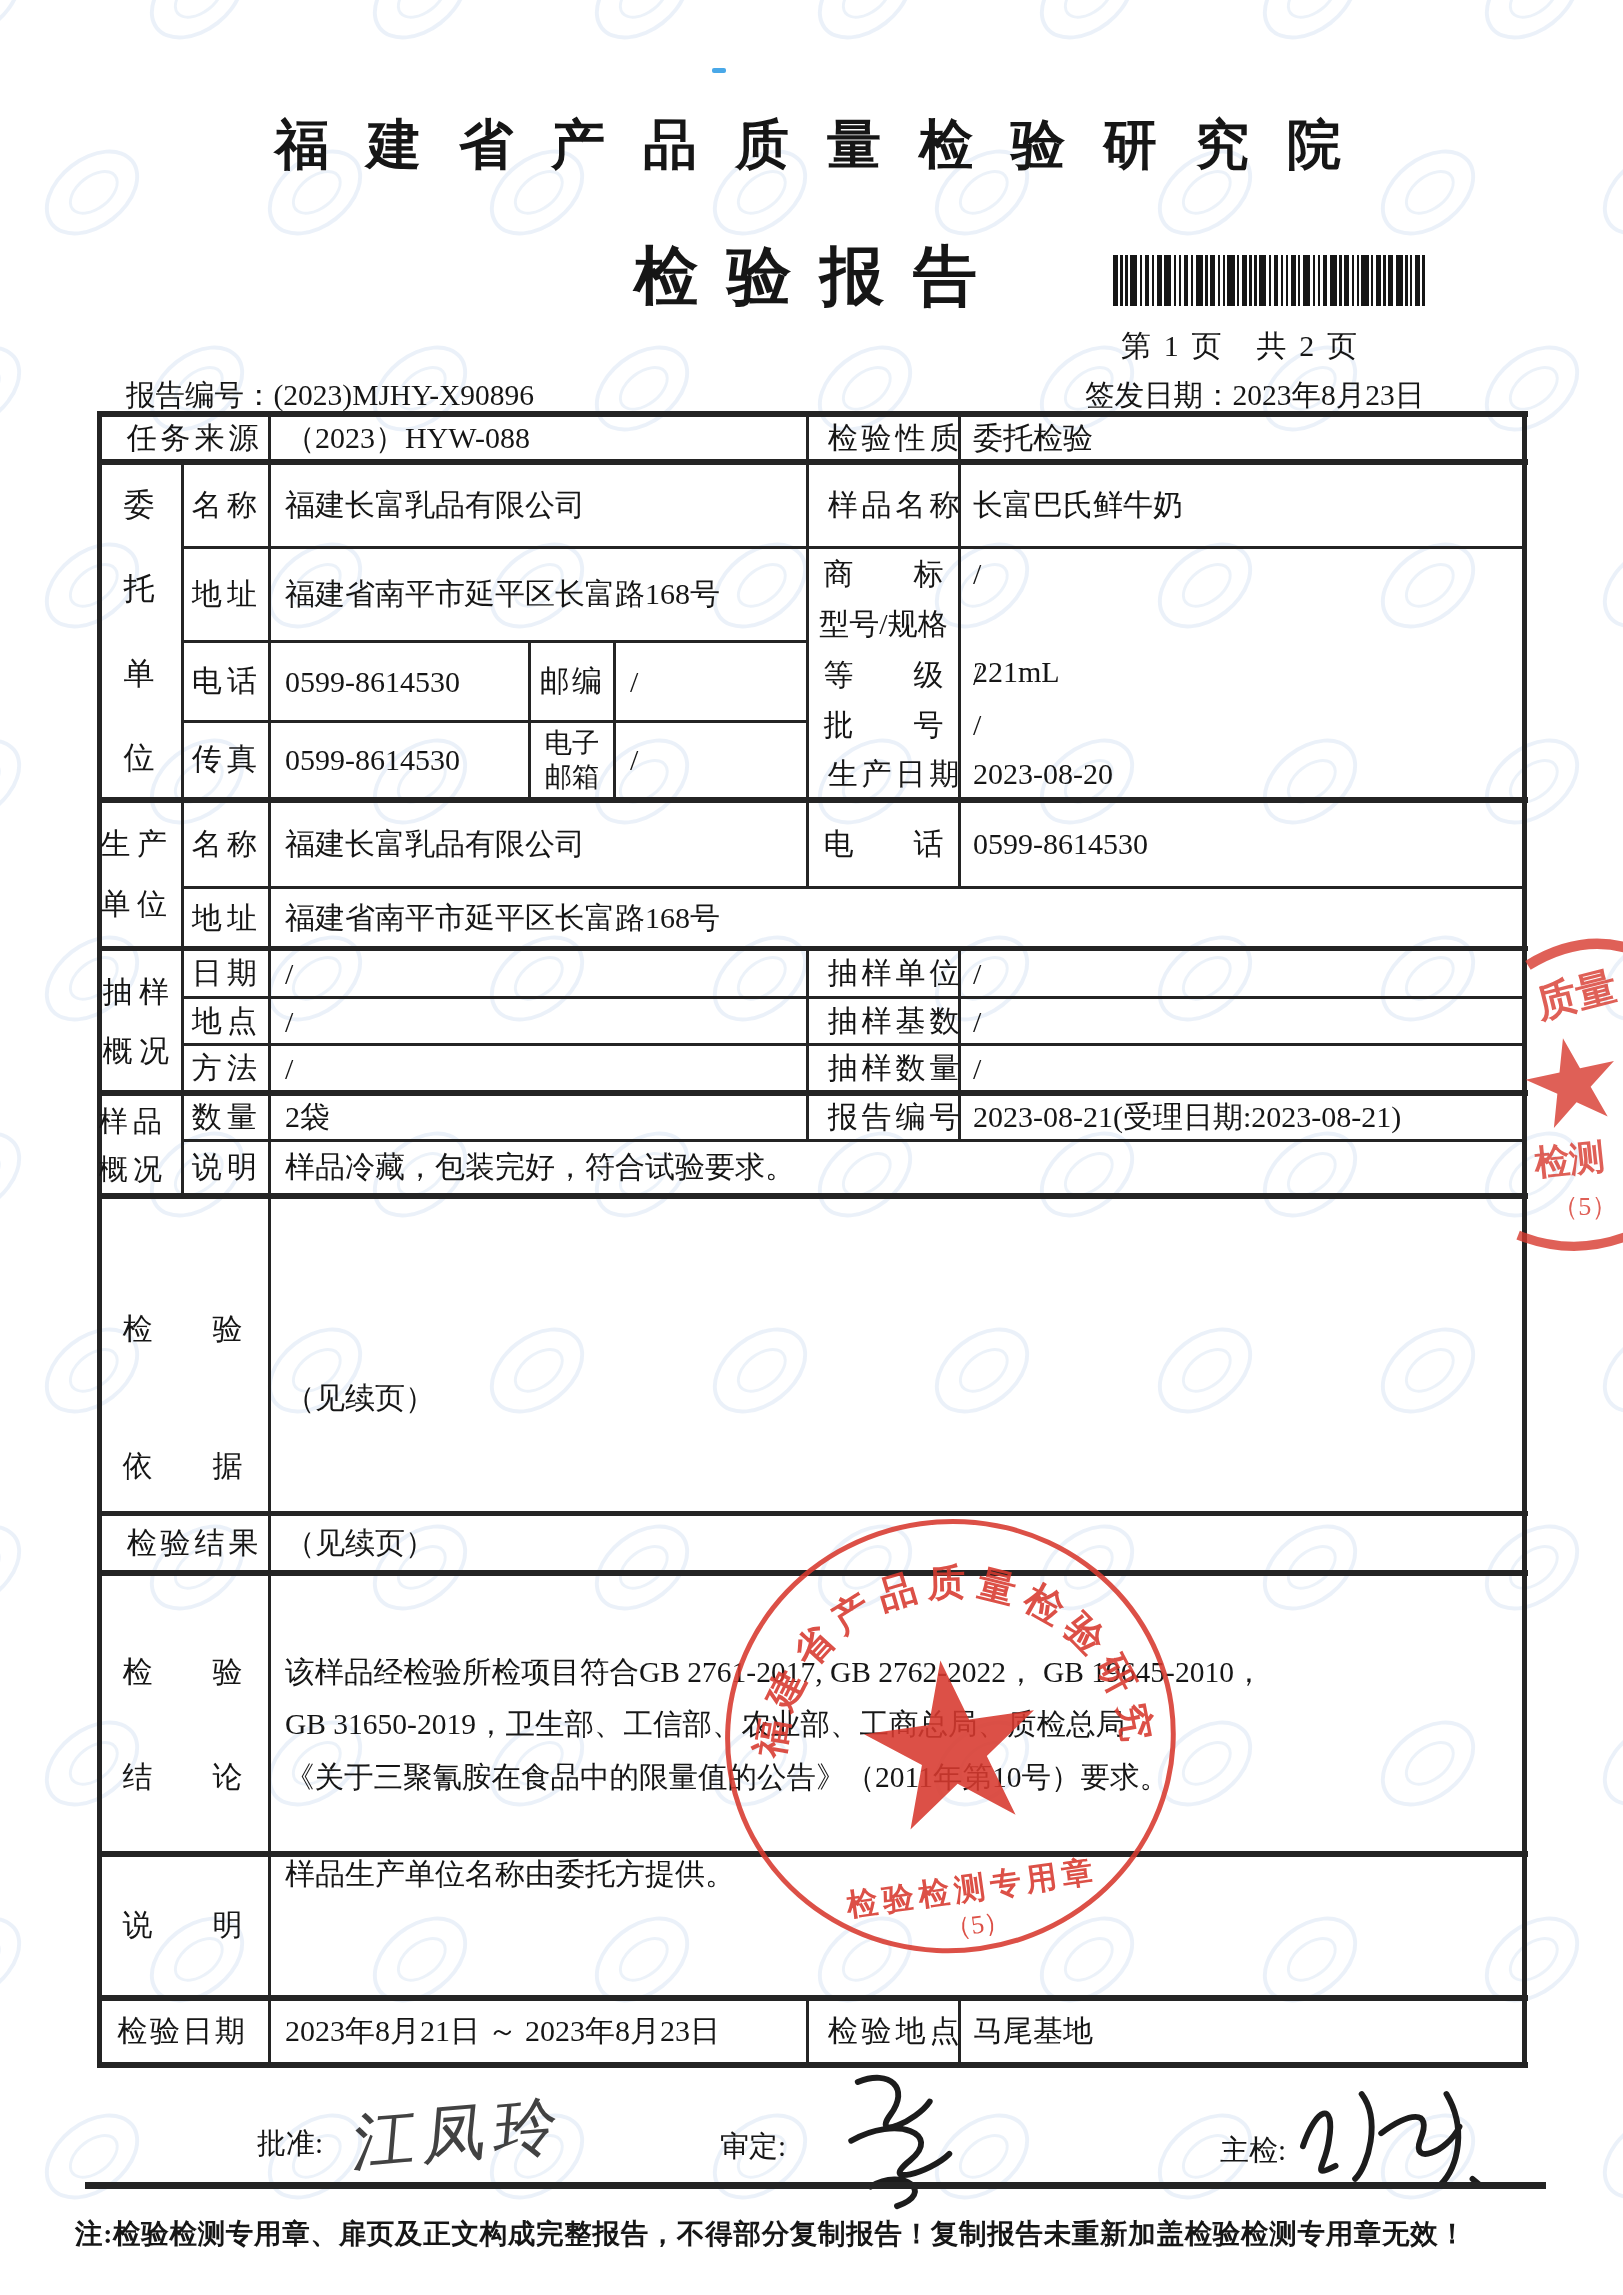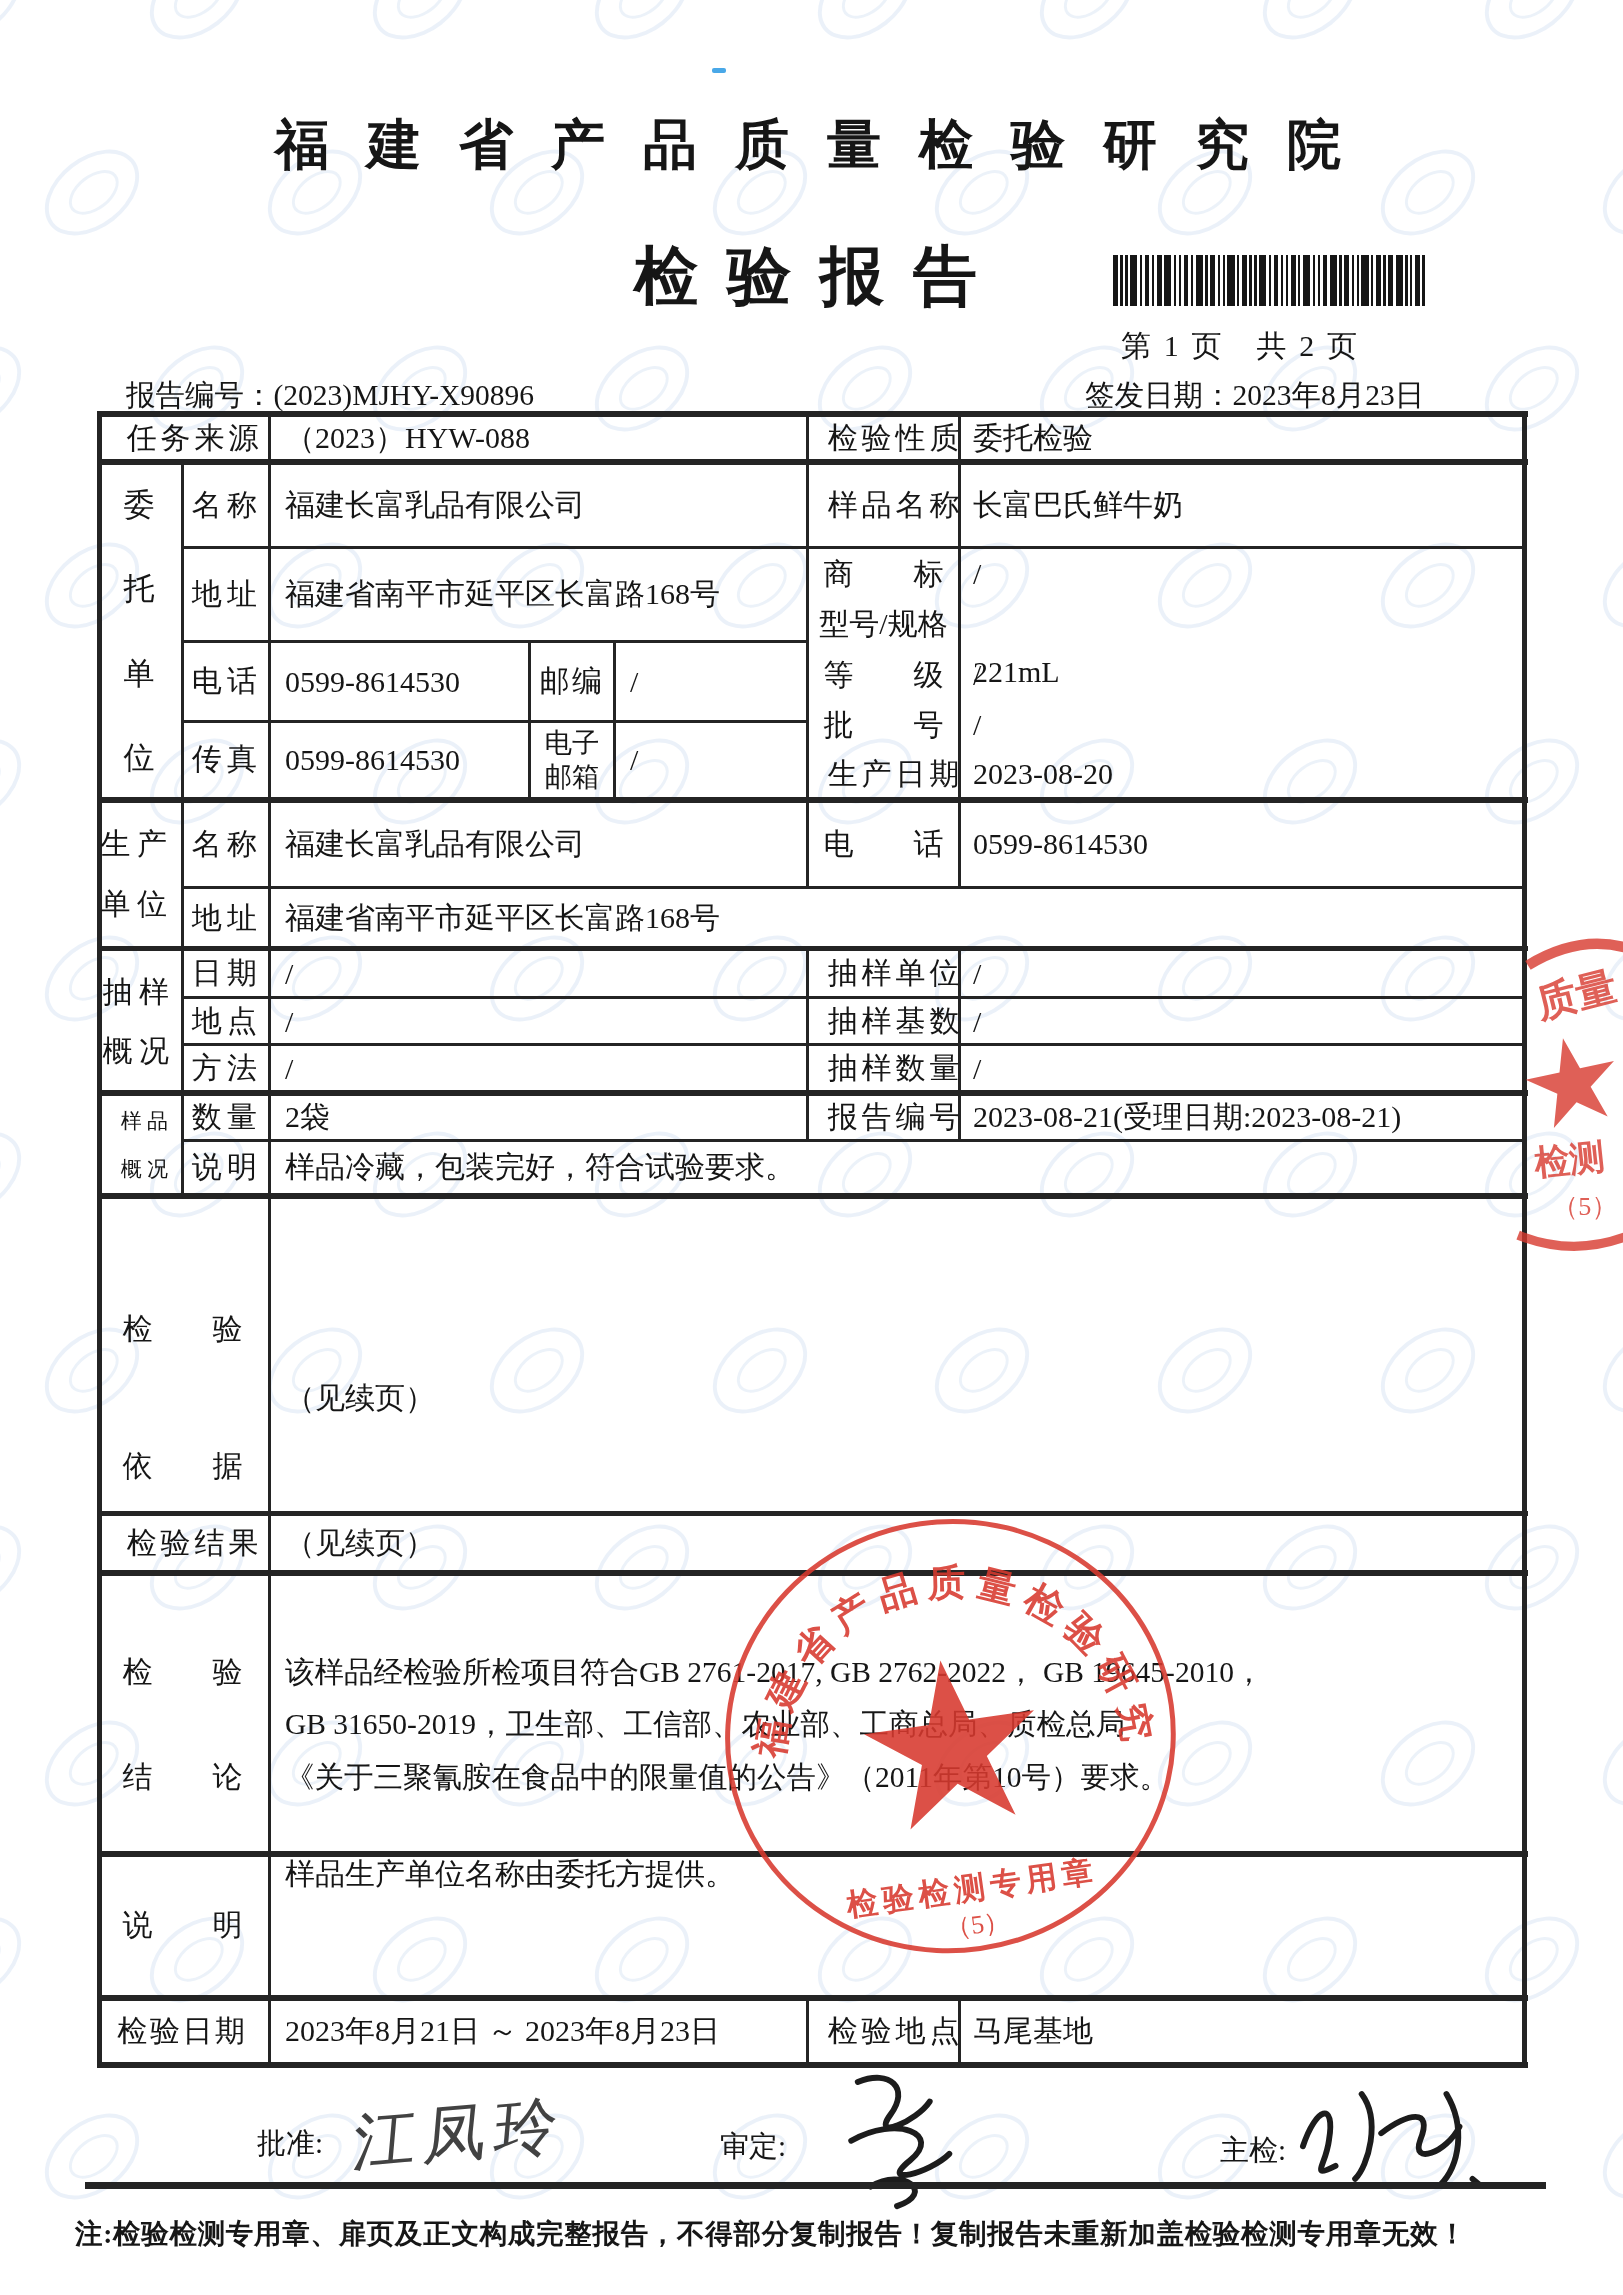--- a/index.html
+++ b/index.html
@@ -495,21 +495,21 @@
   <div class="cell val" style="left:973px;top:951px;width:550px;height:45px;">/</div>
   <div class="cell lbl ls8" style="left:185px;top:999px;width:84px;height:45px;">地点</div>
   <div class="cell val" style="left:285px;top:999px;width:517px;height:45px;">/</div>
   <div class="cell lbl ls6" style="left:809px;top:999px;width:149px;height:45px;">抽样基数</div>
   <div class="cell val" style="left:973px;top:999px;width:550px;height:45px;">/</div>
   <div class="cell lbl ls8" style="left:185px;top:1047px;width:84px;height:43px;">方法</div>
   <div class="cell val" style="left:285px;top:1047px;width:517px;height:43px;">/</div>
   <div class="cell lbl ls6" style="left:809px;top:1047px;width:149px;height:43px;">抽样数量</div>
   <div class="cell val" style="left:973px;top:1047px;width:550px;height:43px;">/</div>
 
-  <div class="vcol" style="left:97px;top:1096px;width:100px;height:97px;font-size:21px;">
+  <div class="vcol" style="left:83px;top:1096px;width:100px;height:97px;font-size:29px;">
     <span style="line-height:48px;letter-spacing:5.2px;">样品</span>
     <span style="line-height:48px;letter-spacing:5.2px;">概况</span>
   </div>
   <div class="cell lbl ls8" style="left:185px;top:1096px;width:84px;height:43px;">数量</div>
   <div class="cell val" style="left:285px;top:1096px;width:517px;height:43px;">2袋</div>
   <div class="cell lbl ls6" style="left:809px;top:1096px;width:149px;height:43px;">报告编号</div>
   <div class="cell val" style="left:973px;top:1096px;width:550px;height:43px;">2023-08-21(受理日期:2023-08-21)</div>
   <div class="cell lbl ls8" style="left:185px;top:1142px;width:84px;height:50px;">说明</div>
   <div class="cell val" style="left:285px;top:1142px;width:1237px;height:50px;">样品冷藏，包装完好，符合试验要求。</div>
 

